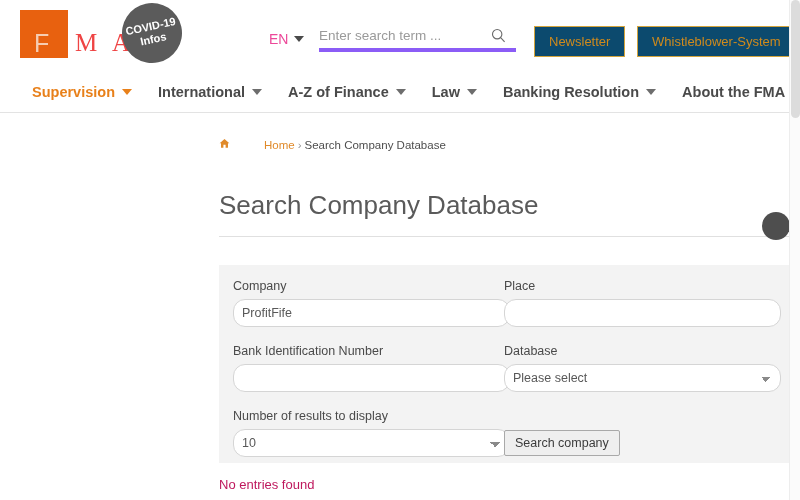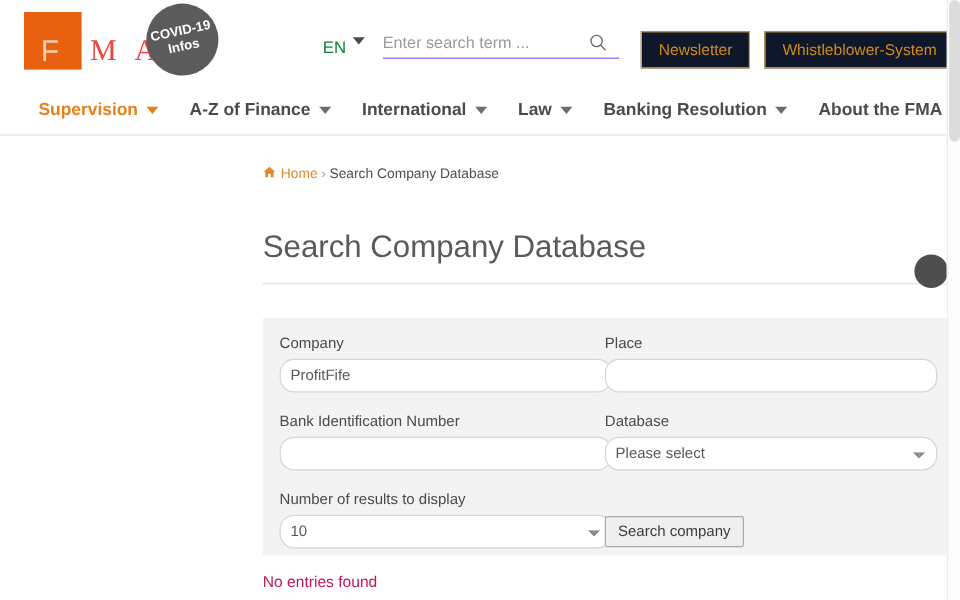--- a/index.html
+++ b/index.html
@@ -83,40 +83,40 @@
     line-height: 1.15;
   }
   .covid-badge .l1 { font-size: 11px; font-weight: bold; }
   .covid-badge .l2 { font-size: 11px; font-weight: bold; }
 
   .lang-select {
     position: absolute;
     left: 269px;
     top: 31px;
     font-size: 14px;
-    color: #15803d;
-    display: flex;
-    align-items: flex-start;
+    color: #ec4899;
+    display: flex;
+    align-items: center;
     gap: 6px;
     cursor: pointer;
   }
   .caret-down {
     width: 0; height: 0;
     border-left: 5px solid transparent;
     border-right: 5px solid transparent;
     border-top: 6px solid #4a4a4a;
     display: inline-block;
   }
 
   .search-wrap {
     position: absolute;
     left: 319px;
     top: 28px;
     width: 197px;
-    border-bottom: 1px solid #8b5cf6;
+    border-bottom: 4px solid #8b5cf6;
     padding-bottom: 5px;
     display: flex;
     align-items: flex-start;
   }
   .search-wrap input {
     border: none;
     outline: none;
     background: transparent;
     font-family: "Liberation Sans", sans-serif;
     font-size: 13.5px;
@@ -130,21 +130,21 @@
     border: none;
     padding: 0;
     cursor: pointer;
     line-height: 0;
   }
 
   .hdr-btn {
     position: absolute;
     top: 26px;
     border: 1px solid #d3a43c;
-    background: #0f172a;
+    background: #0c4a6e;
     color: #d08a1c;
     font-size: 13px;
     font-family: "Liberation Sans", sans-serif;
     padding: 7px 14px;
     cursor: pointer;
     white-space: nowrap;
   }
   .hdr-btn.newsletter { left: 534px; }
   .hdr-btn.whistle    { left: 637px; }
 
@@ -192,20 +192,21 @@
     display: flex;
     align-items: center;
     font-size: 11.5px;
     color: #5d5d5d;
   }
   .home-icon { margin-right: 4px; line-height: 1; }
   .breadcrumb .home-link {
     color: #e08a2a;
     text-decoration: none;
     cursor: pointer;
+    margin-left: 30px;
   }
   .crumb-sep { margin: 0 3px; color: #9a9a9a; }
   .crumb-current { color: #4e4e4e; }
 
   
   .page-title {
     position: absolute;
     top: 190px;
     left: 219px;
     font-size: 26px;
@@ -359,25 +360,25 @@
     <button class="hdr-btn newsletter">Newsletter</button>
     <button class="hdr-btn whistle">Whistleblower-System</button>
   </div>
 
   <nav class="nav">
     <div class="nav-item active">
       <span>Supervision</span>
       <span class="caret-down"></span>
     </div>
     <div class="nav-item">
+      <span>International</span>
+      <span class="caret-down"></span>
+    </div>
+    <div class="nav-item">
       <span>A-Z of Finance</span>
-      <span class="caret-down"></span>
-    </div>
-    <div class="nav-item">
-      <span>International</span>
       <span class="caret-down"></span>
     </div>
     <div class="nav-item">
       <span>Law</span>
       <span class="caret-down"></span>
     </div>
     <div class="nav-item">
       <span>Banking Resolution</span>
       <span class="caret-down"></span>
     </div>

